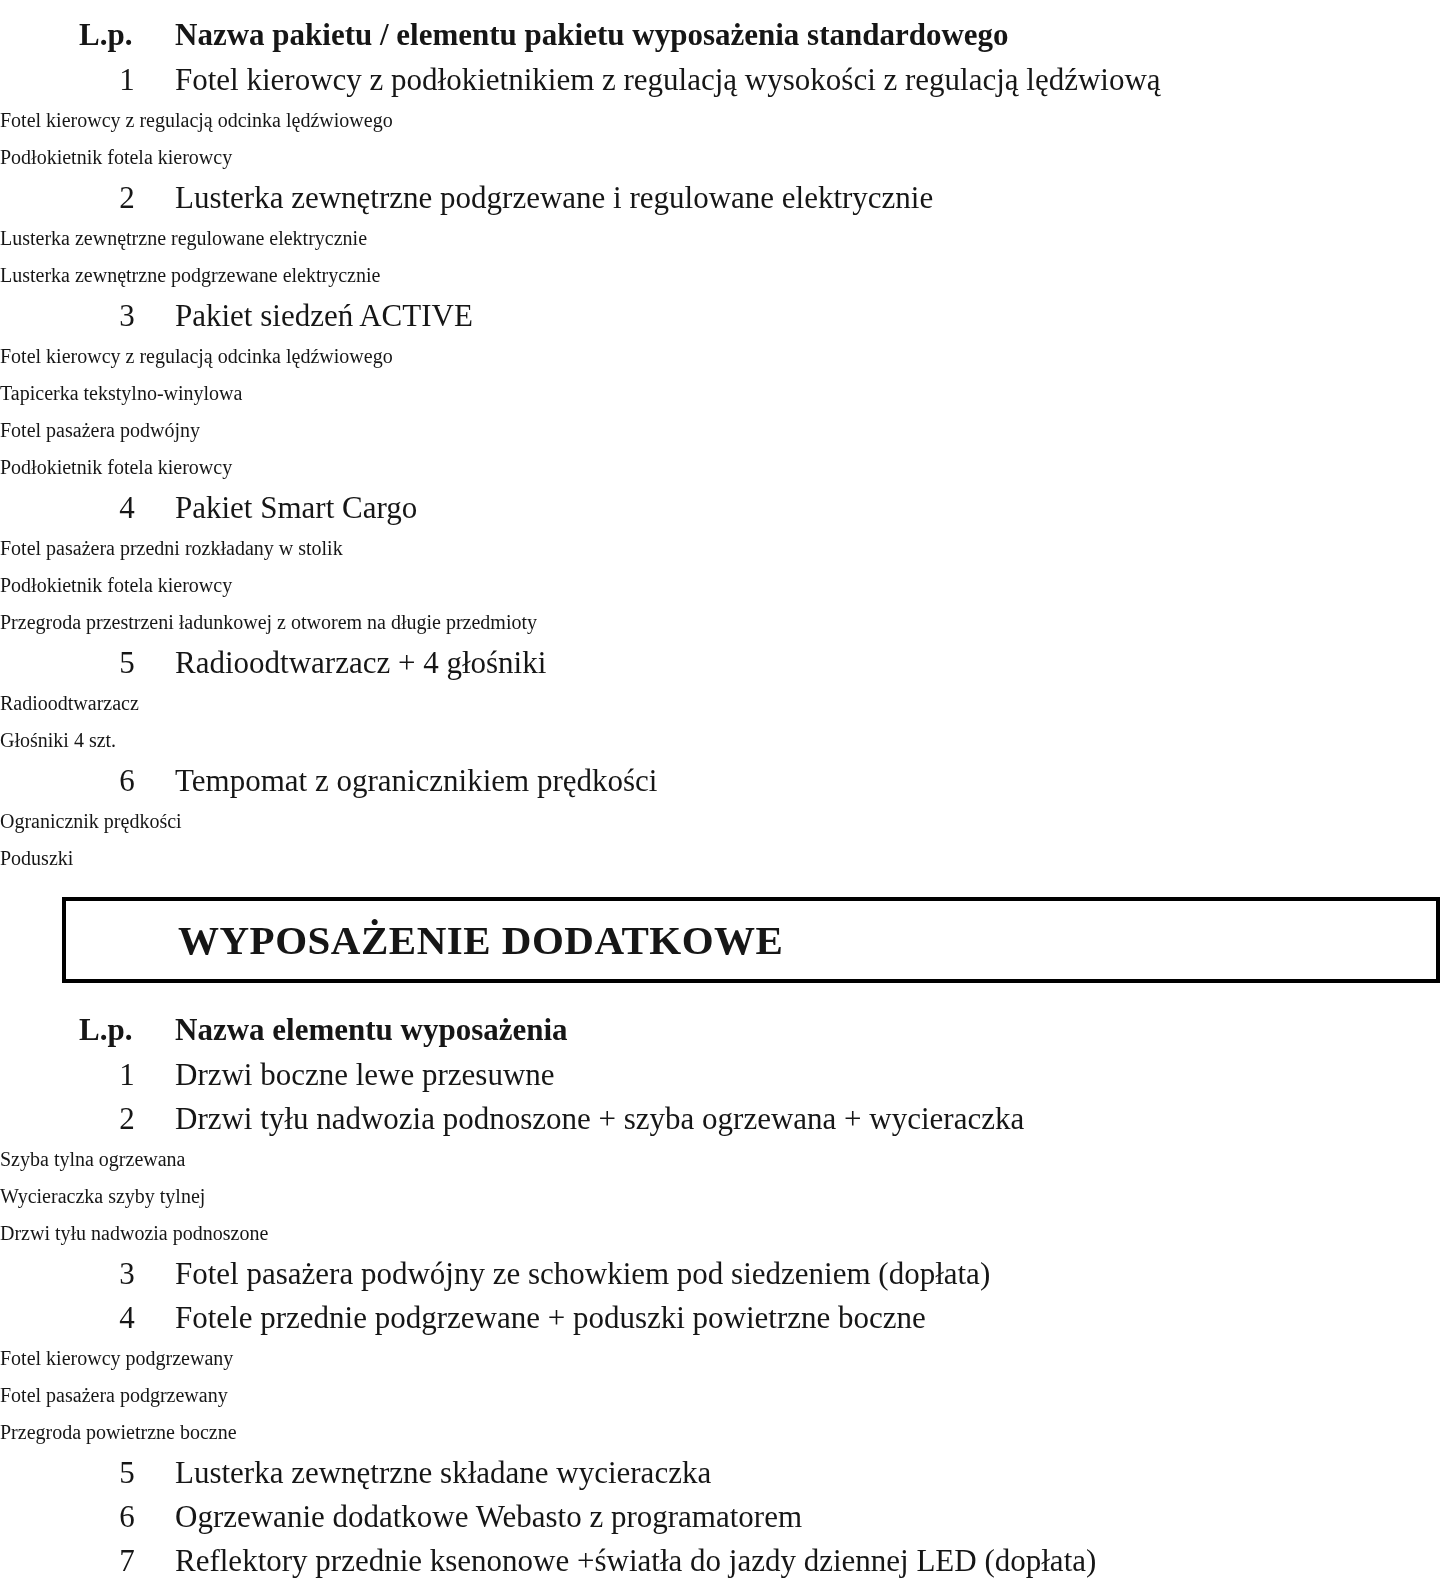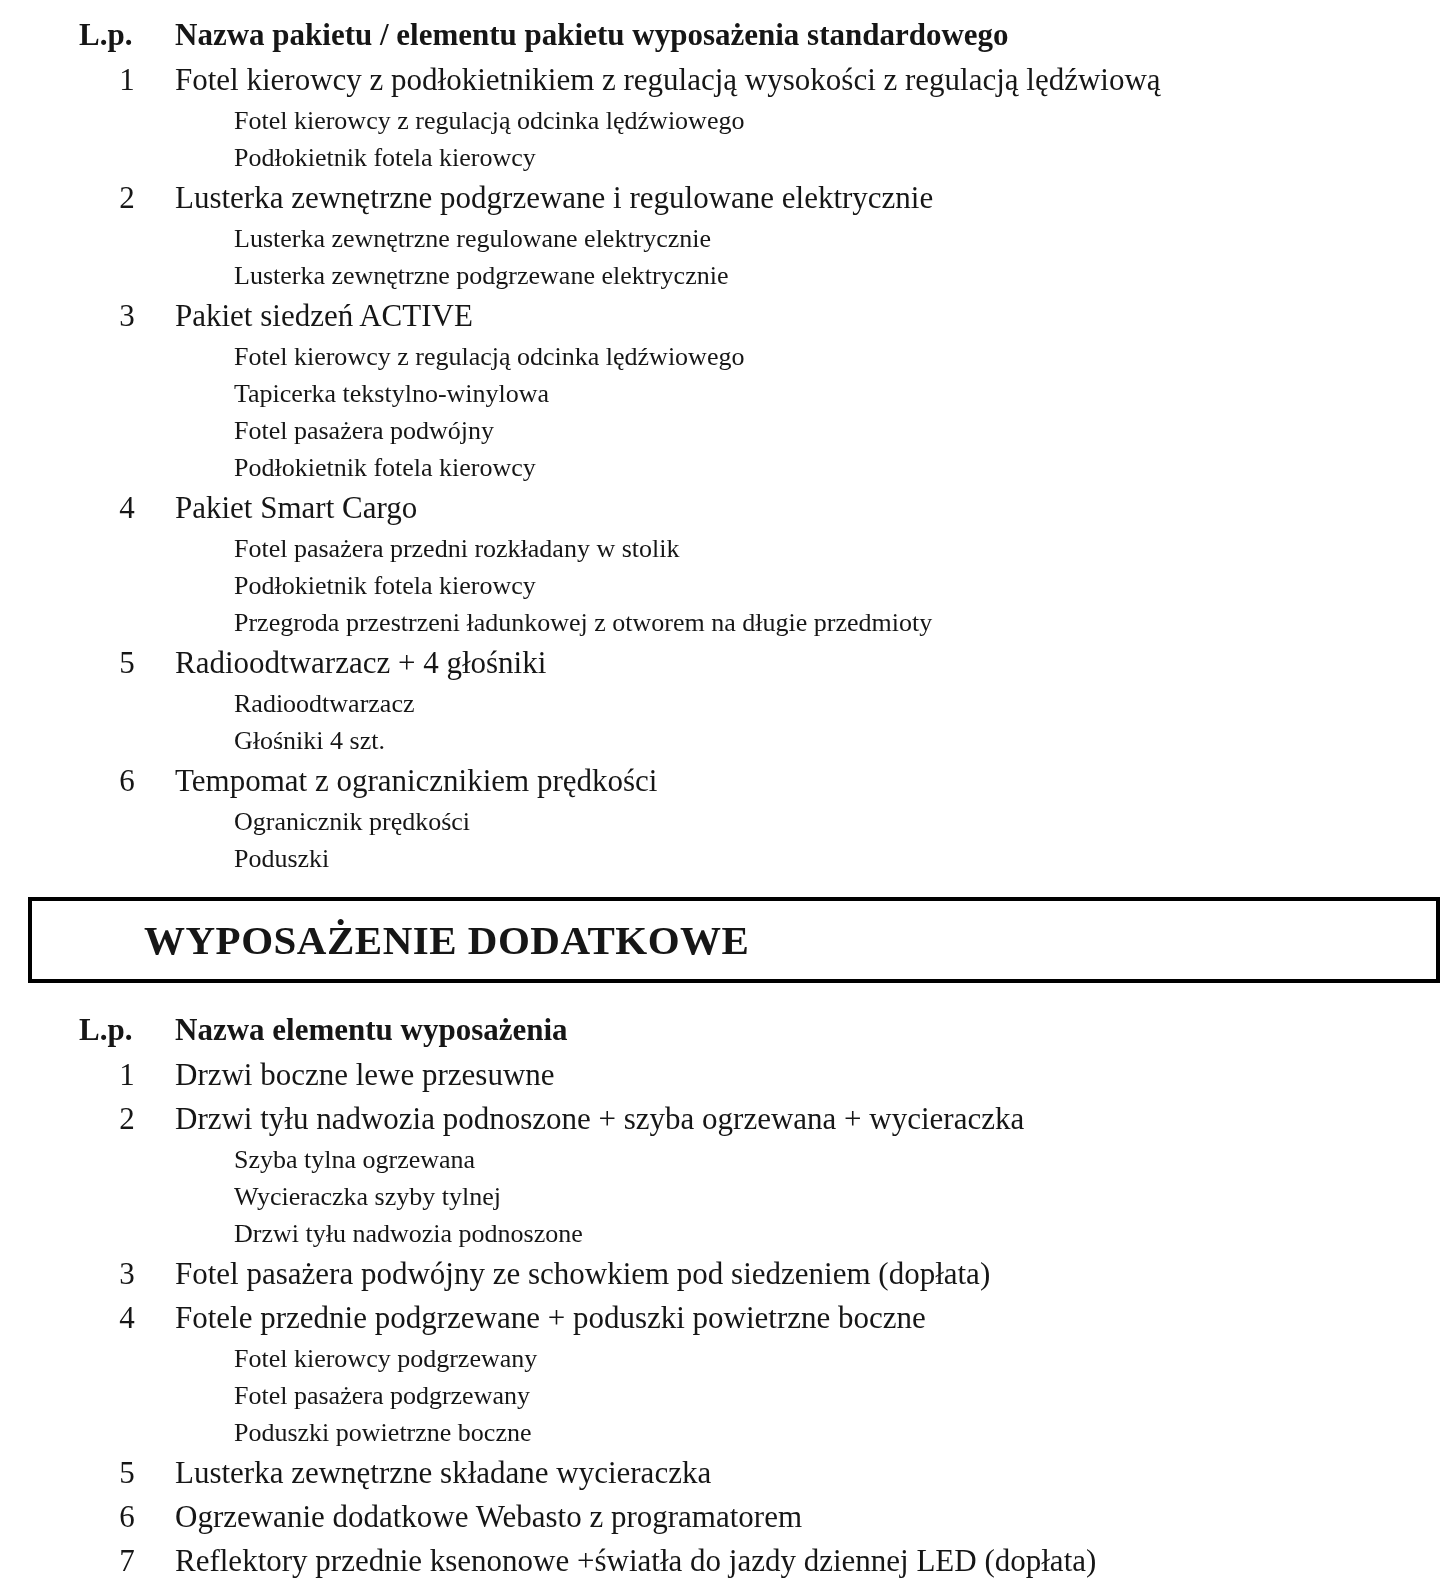--- a/index.html
+++ b/index.html
@@ -40,29 +40,27 @@
     padding-left: 79px;
     padding-right: 20px;
   }
   .item-num {
     width: 96px;
     flex: none;
     text-align: center;
   }
   .item-title { flex: 1; }
   .sub-item {
-    font-size: 26px;
+    font-size: 20px;
     line-height: 37px;
-    padding-left: 213px;
     padding-right: 20px;
-    margin-left: 21px;
   }
   .banner {
     border: 4px solid #000000;
-    margin: 20px 0 24px 28px;
+    margin: 20px 0 24px 62px;
     padding: 14px 10px 14px 112px;
     font-weight: bold;
     font-size: 41px;
     line-height: 50px;
     letter-spacing: 0.5px;
   }
 </style>
 </head>
 <body>
 
@@ -140,21 +138,21 @@
         <div class="item-row">
           <span class="item-num">3</span>
           <span class="item-title">Fotel pasażera podwójny ze schowkiem pod siedzeniem (dopłata)</span>
         </div>
         <div class="item-row">
           <span class="item-num">4</span>
           <span class="item-title">Fotele przednie podgrzewane + poduszki powietrzne boczne</span>
         </div>
         <div class="sub-item">Fotel kierowcy podgrzewany</div>
         <div class="sub-item">Fotel pasażera podgrzewany</div>
-        <div class="sub-item">Poduszki powietrzne boczne</div>
+        <div class="sub-item">Przegroda powietrzne boczne</div>
         <div class="item-row">
           <span class="item-num">5</span>
           <span class="item-title">Lusterka zewnętrzne składane wycieraczka</span>
         </div>
         <div class="item-row">
           <span class="item-num">6</span>
           <span class="item-title">Ogrzewanie dodatkowe Webasto z programatorem</span>
         </div>
         <div class="item-row">
           <span class="item-num">7</span>

